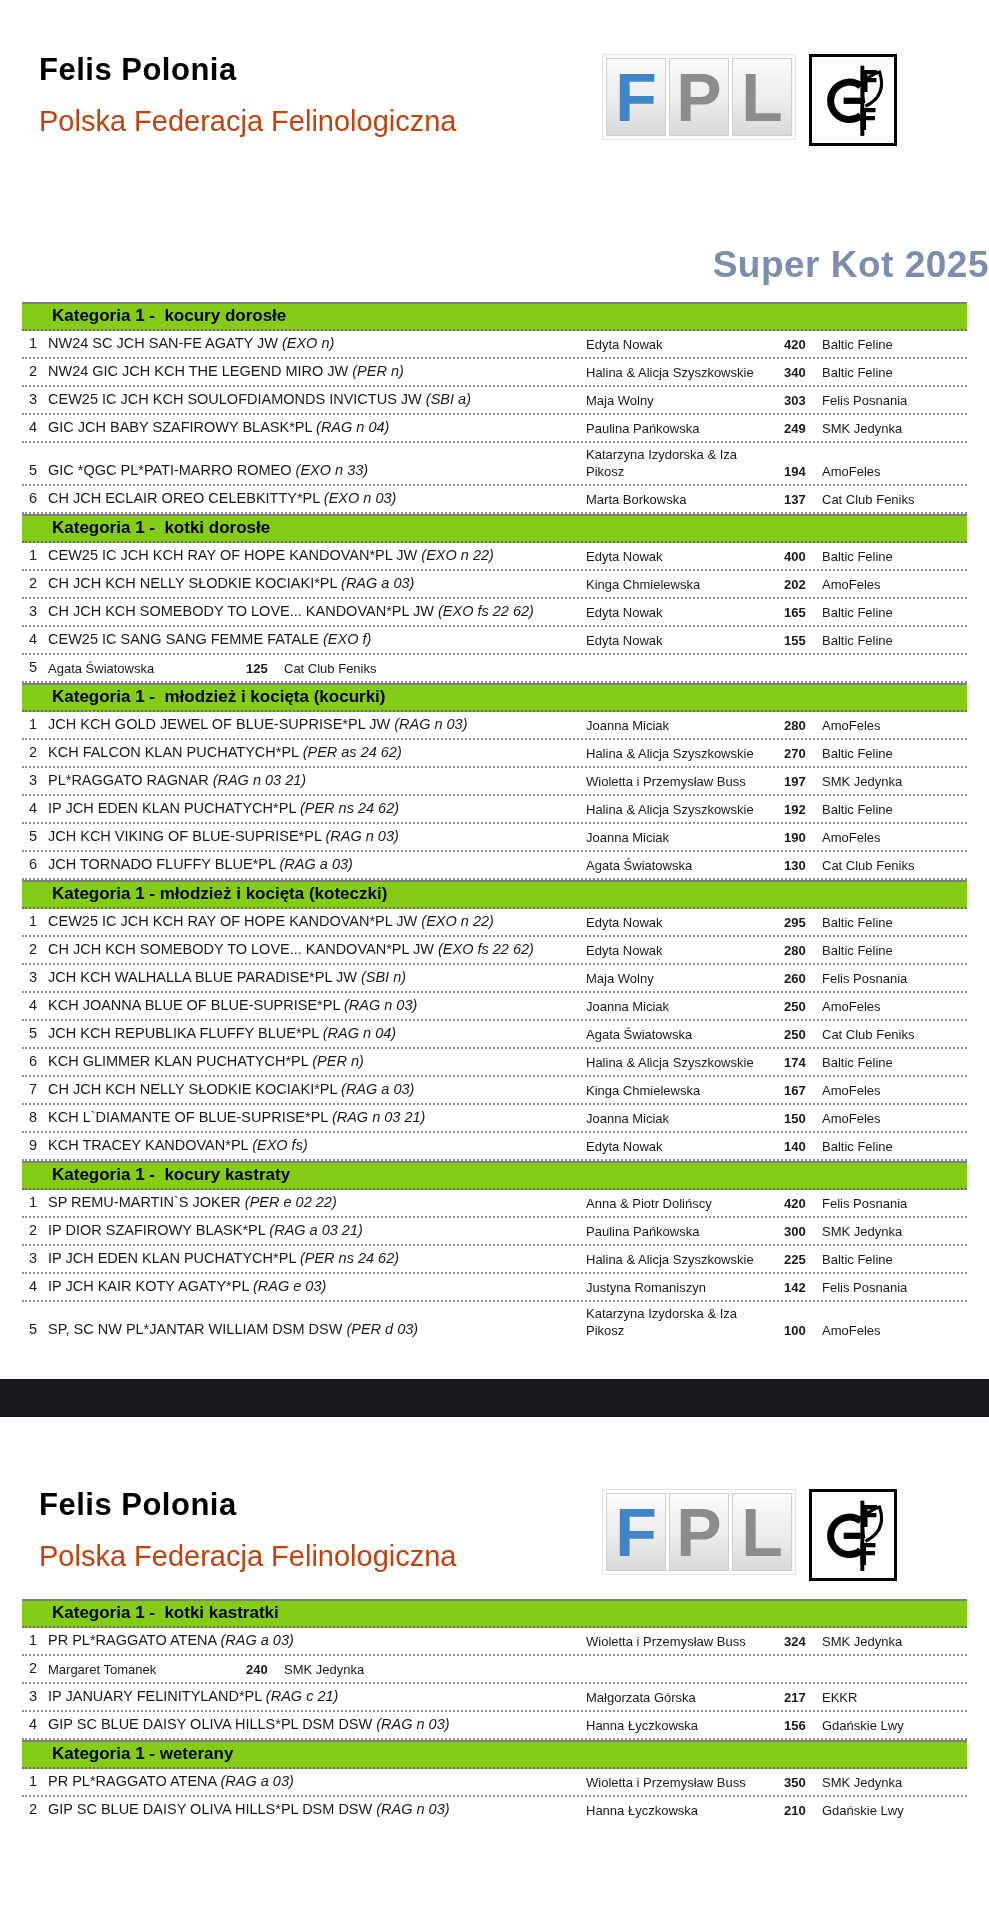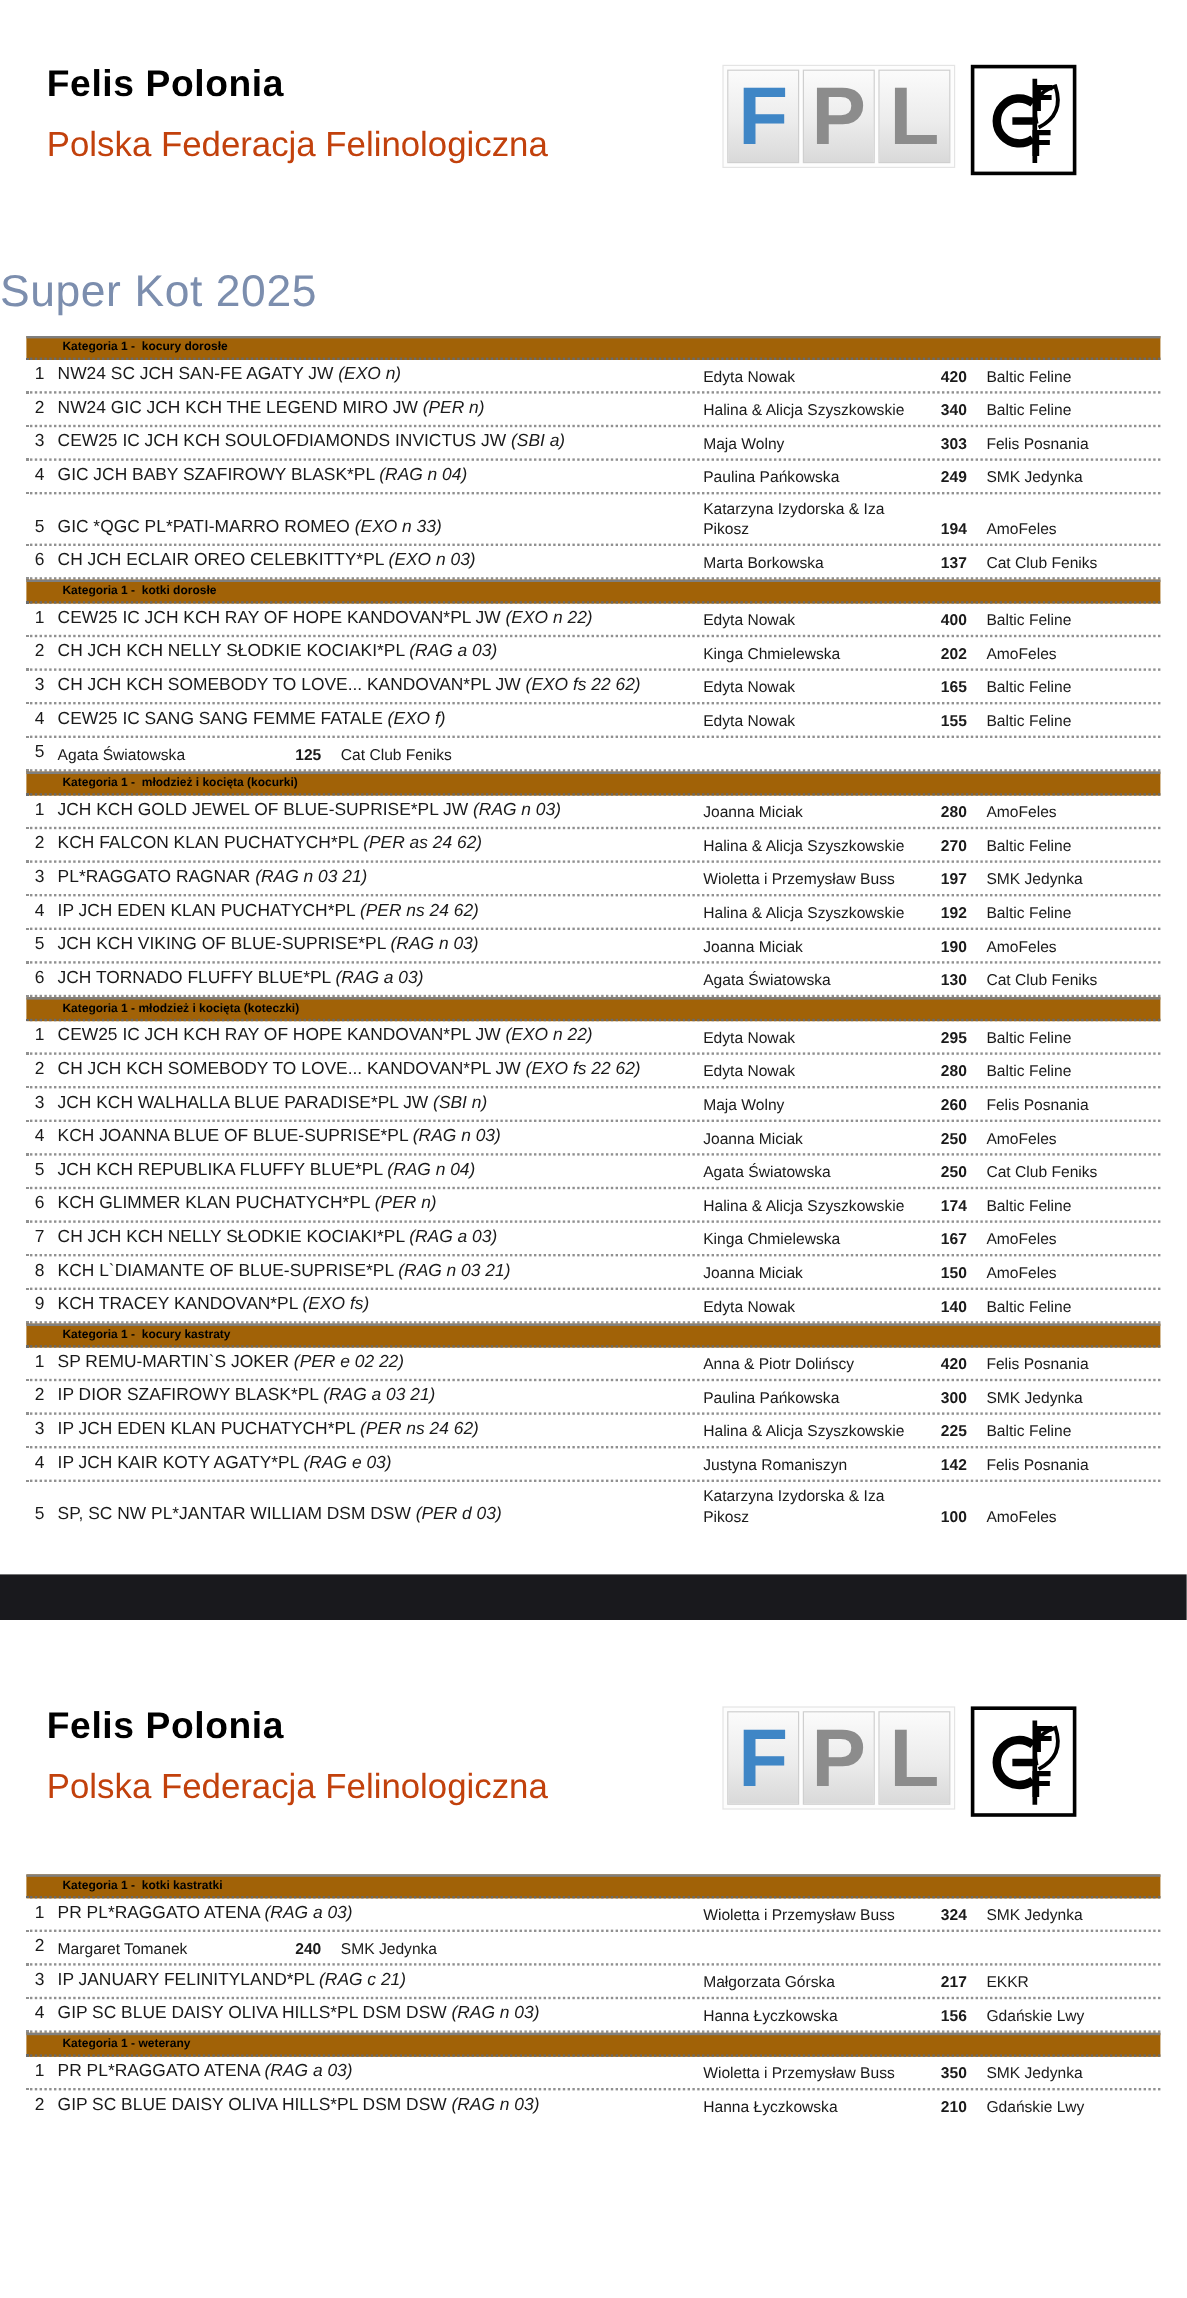--- a/index.html
+++ b/index.html
@@ -28,36 +28,36 @@
     font-family:"Liberation Sans", sans-serif;
   }
   .fife-box {
     width:88px; height:92px; background:#fff;
     border:3px solid #000;
     display:flex; align-items:center; justify-content:center;
   }
 
   
   .doc-title {
-    margin-top:78px;
-    text-align:left;
-    font-size:37px; font-weight:normal;
+    margin-top:100px;
+    text-align:right;
+    font-size:37px; font-weight:bold;
     letter-spacing:0.5px;
   }
 
   
   .rank-table { margin:16px 22px 0 22px; }
-  .rank-table.p2 { margin-top:50px; }
+  .rank-table.p2 { margin-top:20px; }
 
   .cat-bar {
-    background:#a16207;
+    background:#84cc16;
     border-top:2px solid #7f7f7f;
     border-bottom:2px dotted #6a6a6a;
     padding:2px 0 3px 30px;
-    font-weight:bold; font-size:10px; color:#000;
+    font-weight:bold; font-size:17px; color:#000;
   }
   .cat-label { white-space:pre-wrap; }
 
   .row {
     display:flex; align-items:flex-end;
     border-bottom:2px dotted #909090;
     padding:3px 0 4px;
   }
   .rank-table > .row:last-child { border-bottom:none; }
 

